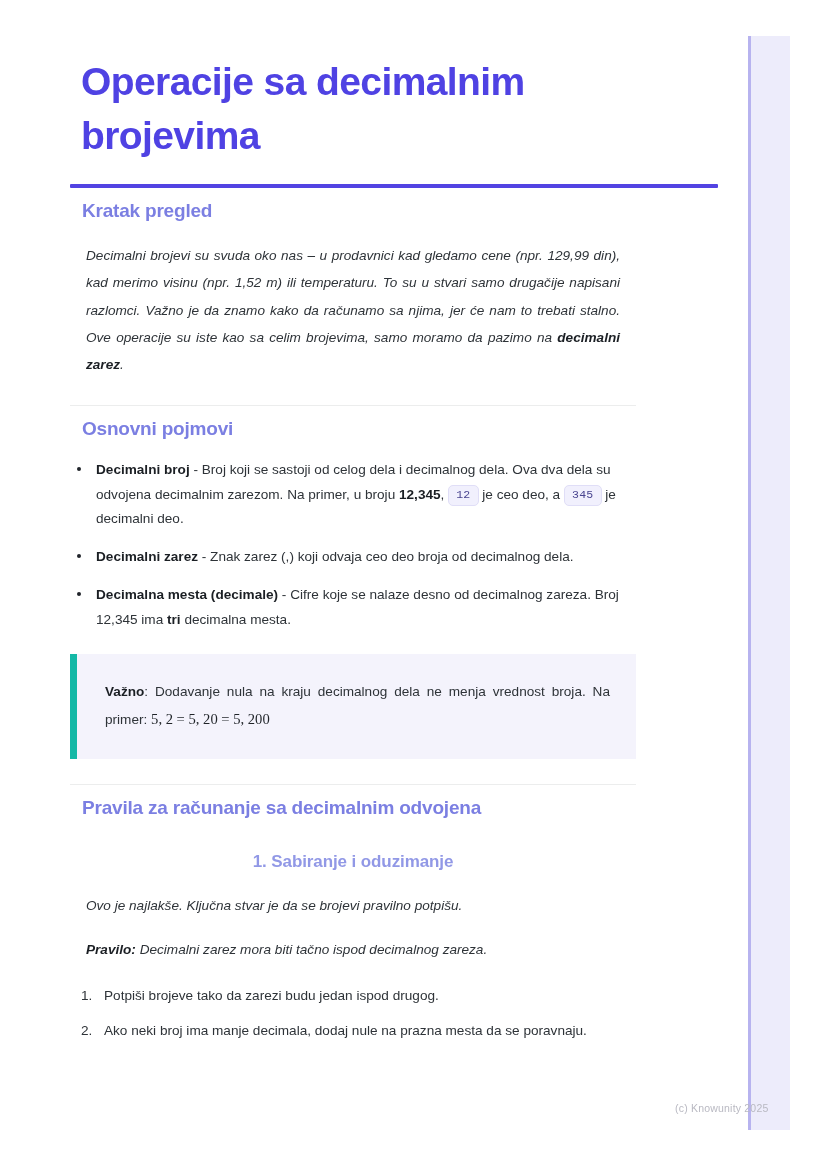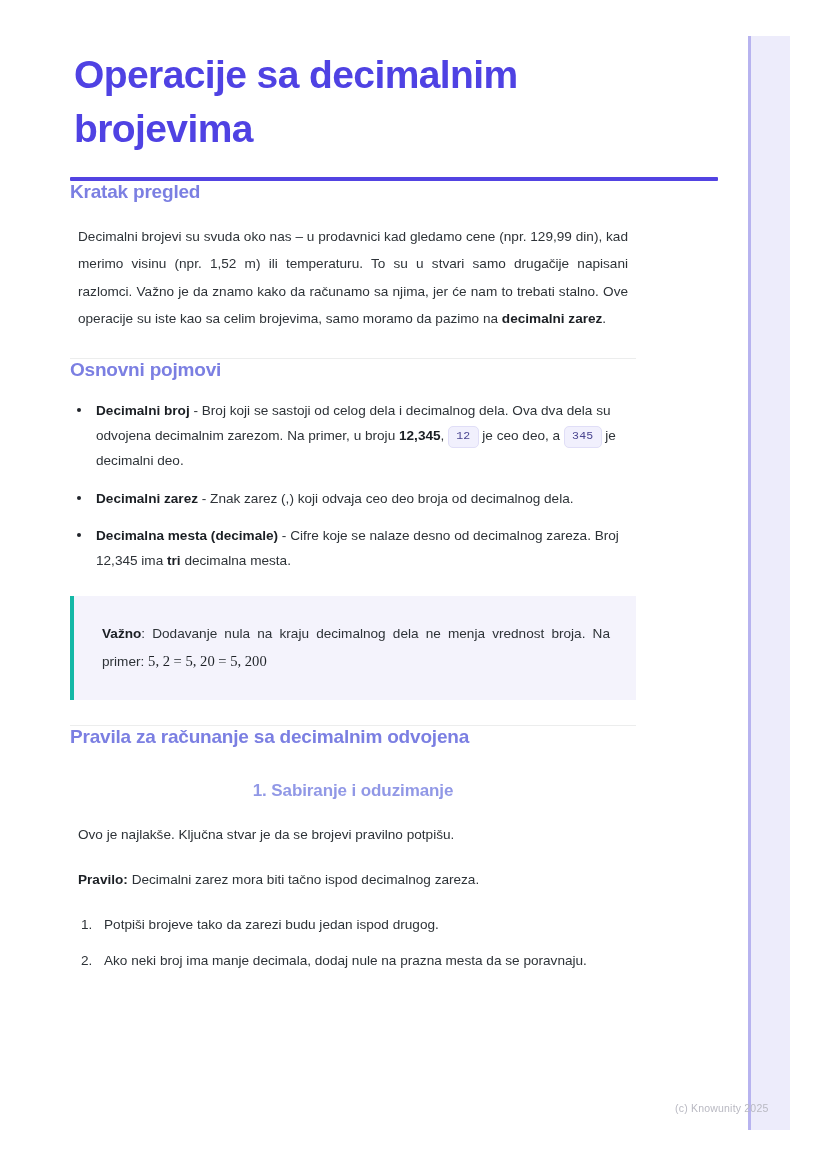--- a/index.html
+++ b/index.html
@@ -42,41 +42,41 @@
 
   
   #page {
     position: absolute;
     left: 70px;
     top: 0;
     width: 566px;
   }
 
   h1.doc-title {
-    margin: 4px;
+    margin: 11px;
     padding-top: 44px;
     font-size: 39px;
     line-height: 1.38;
     font-weight: 700;
     letter-spacing: -0.6px;
     color: #4f42e3;
     font-family: "Liberation Sans Narrow", "Liberation Sans", sans-serif;
     font-stretch: condensed;
   }
 
   .title-rule {
     margin-top: 21px;
     height: 4px;
     width: 648px;
     background: #5243e2;
     border-radius: 1px;
   }
 
   h2.section-head {
-    margin: 0;
+    margin: 12px;
     font-size: 19px;
     font-weight: 700;
     color: #7b7fe2;
     letter-spacing: -0.2px;
     font-family: "Liberation Sans Narrow", "Liberation Sans", sans-serif;
     font-stretch: condensed;
   }
   .sp-kratak { margin-top: 44px; }
   .sp-osnovni { margin-top: 32px; }
   .sp-pravila { margin-top: 34px; font-size: 20px; }
@@ -87,27 +87,28 @@
     font-size: 17px;
     font-weight: 700;
     color: #9198e6;
     letter-spacing: -0.1px;
     font-family: "Liberation Sans Narrow", "Liberation Sans", sans-serif;
     font-stretch: condensed;
     text-align: center;
   }
 
   p.body {
-    margin: 8px;
+    margin: 16px;
     margin-top: 20px;
     font-size: 13.6px;
     line-height: 2.02;
     color: #2e3338;
     text-align: justify;
     text-justify: inter-word;
+    font-style: italic;
   }
   p.body.left { text-align: left; }
   p.tight { margin-top: 17px; }
 
   b, strong { font-weight: 700; color: #1b1f24; }
 
   
   .divider {
     margin-top: 26px;
     height: 1px;
@@ -155,21 +156,21 @@
     line-height: 1.25;
     vertical-align: 1px;
     letter-spacing: .3px;
     text-align: right;
   }
 
   
   .callout {
     margin-top: 22px;
     background: #f4f3fc;
-    border-left: 4px solid #14b8a6;
+    border-left: 7px solid #14b8a6;
     padding: 24px 26px 24px 28px;
     width: 566px;
     box-sizing: border-box;
   }
   .callout p {
     margin: 0;
     font-size: 13.6px;
     line-height: 2.0;
     color: #2e3338;
     text-align: justify;

